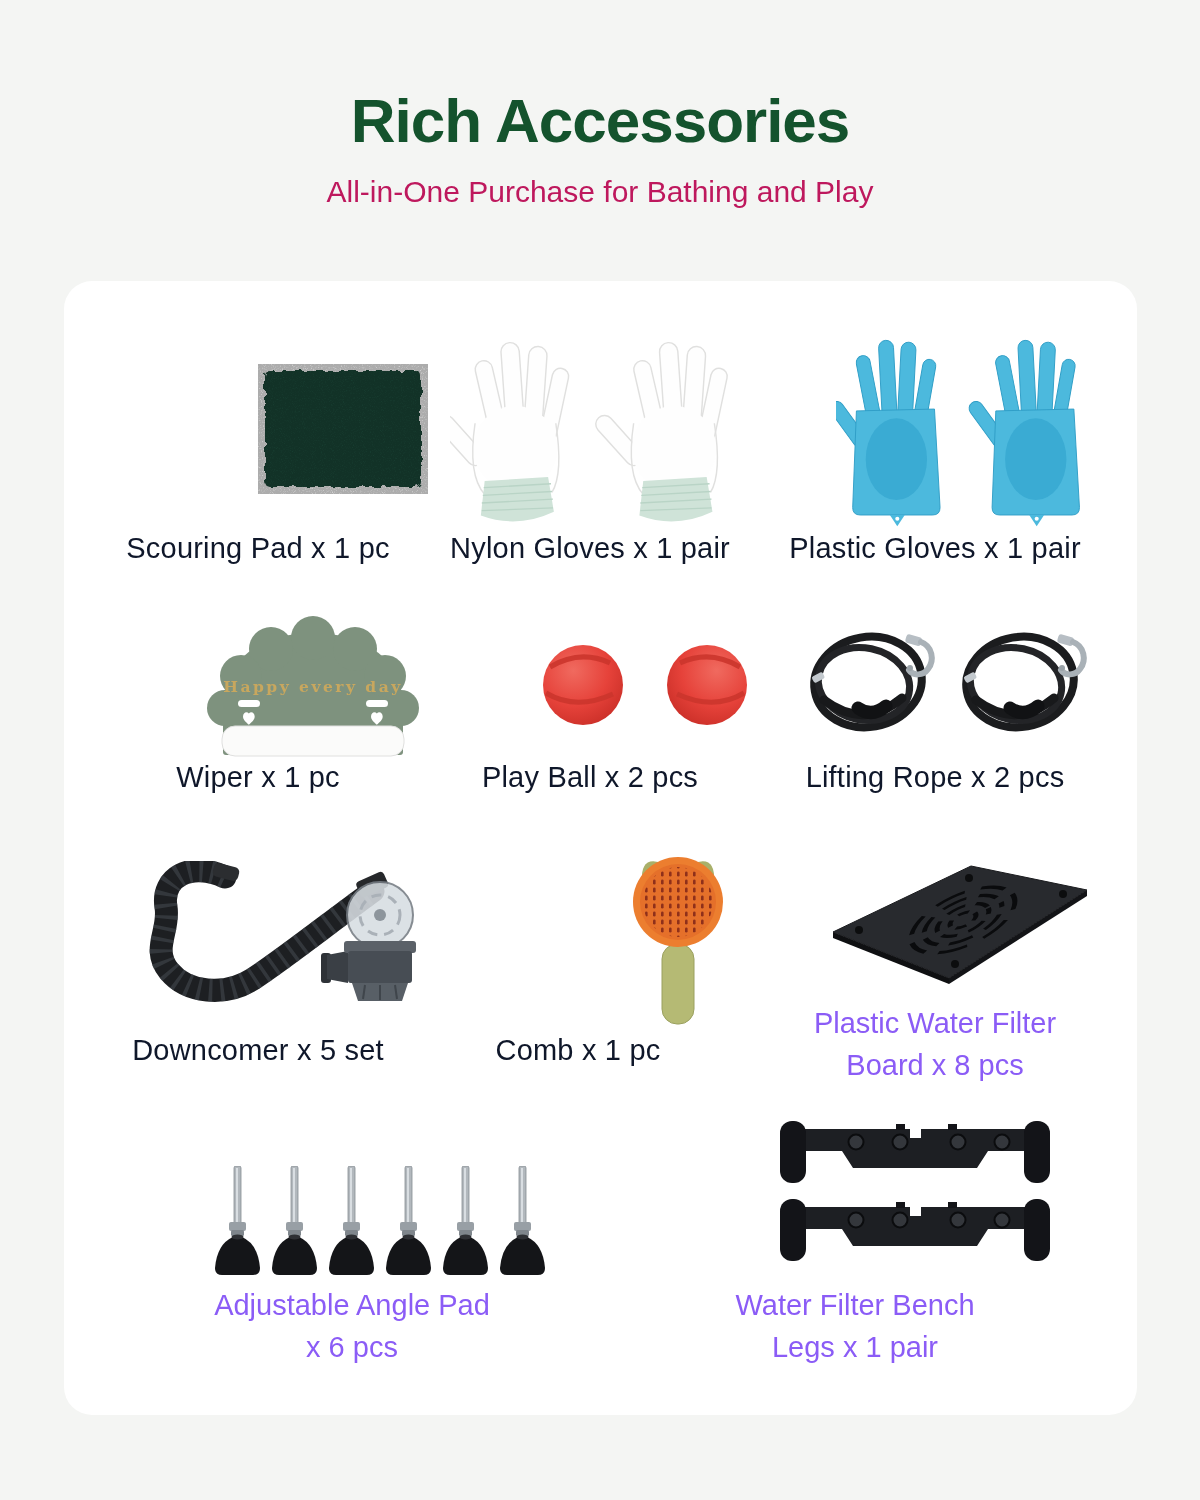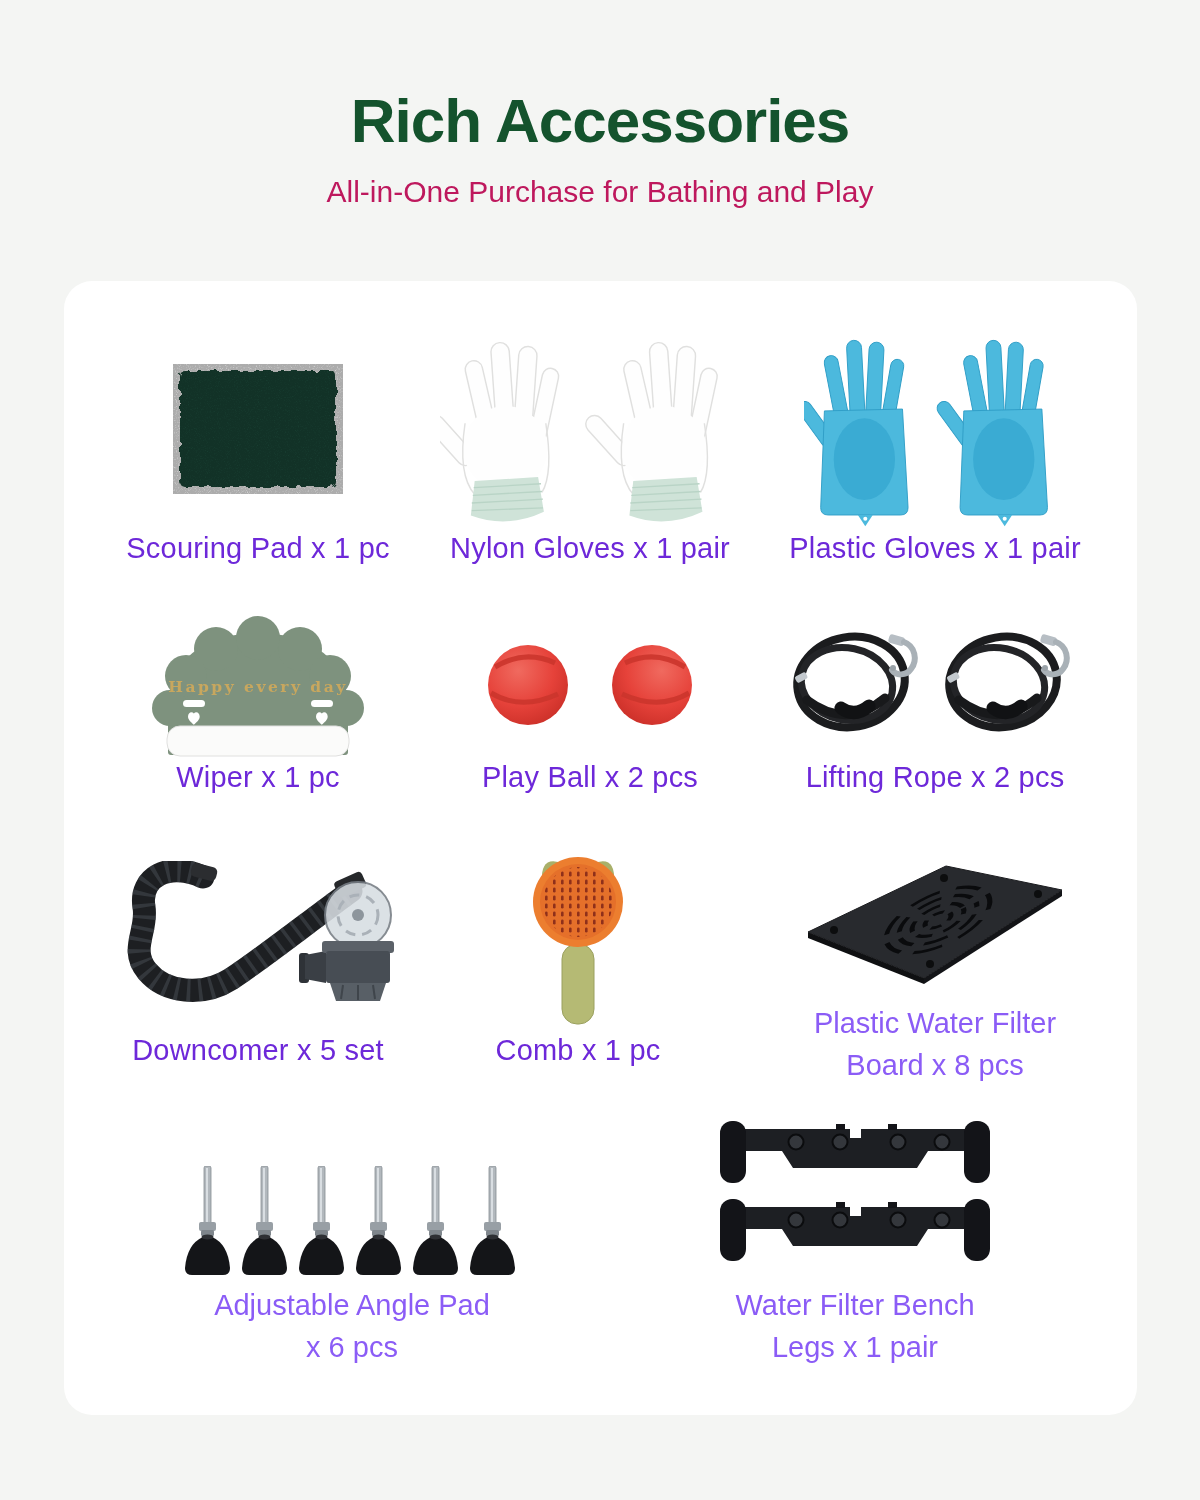--- a/index.html
+++ b/index.html
@@ -5,23 +5,23 @@
   html,body{margin:0;padding:0;}
   body{font-family:"Liberation Sans", sans-serif; background:#f4f5f3;}
   .stage{position:relative;width:1200px;height:1500px;background:#f4f5f3;overflow:hidden;}
   .hdr{position:absolute;left:0;top:0;width:1200px;text-align:center;}
   .title{margin:0;padding-top:88px;font-size:62px;line-height:66px;font-weight:bold;
          letter-spacing:-1px;color:#14532d;}
   .subtitle{margin:0;margin-top:20px;font-size:30px;line-height:36px;font-weight:400;color:#be185d;}
   .card{position:absolute;left:64px;top:281px;width:1073px;height:1134px;
         background:#ffffff;border-radius:28px;}
   .cell{position:absolute;display:flex;flex-direction:column;align-items:center;}
-  .imgbox{flex:1;display:flex;align-items:center;justify-content:center;width:100%;}
+  .imgbox{flex:1;display:flex;align-items:center;justify-content:flex-end;width:100%;}
   .imgbox.push-down{align-items:flex-end;padding-bottom:6px;box-sizing:border-box;}
-  .label{height:40px;line-height:40px;font-size:29px;color:#6d28d9;white-space:nowrap;
+  .label{height:40px;line-height:40px;font-size:29px;color:#0f172a;white-space:nowrap;
          text-align:left;letter-spacing:0.2px;}
   .label2{height:84px;font-size:29px;line-height:42px;color:#8b5cf6;text-align:center;}
   .label2 span{display:block;}
   svg{display:block;}
 </style>
 </head>
 <body>
 
 <div class="stage">
 

